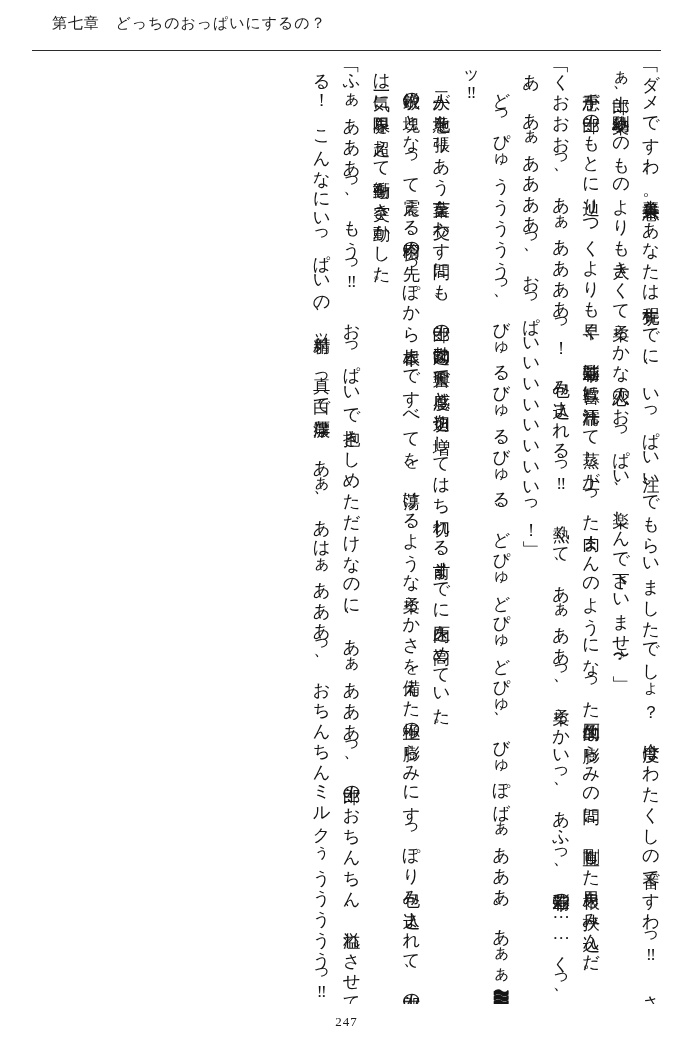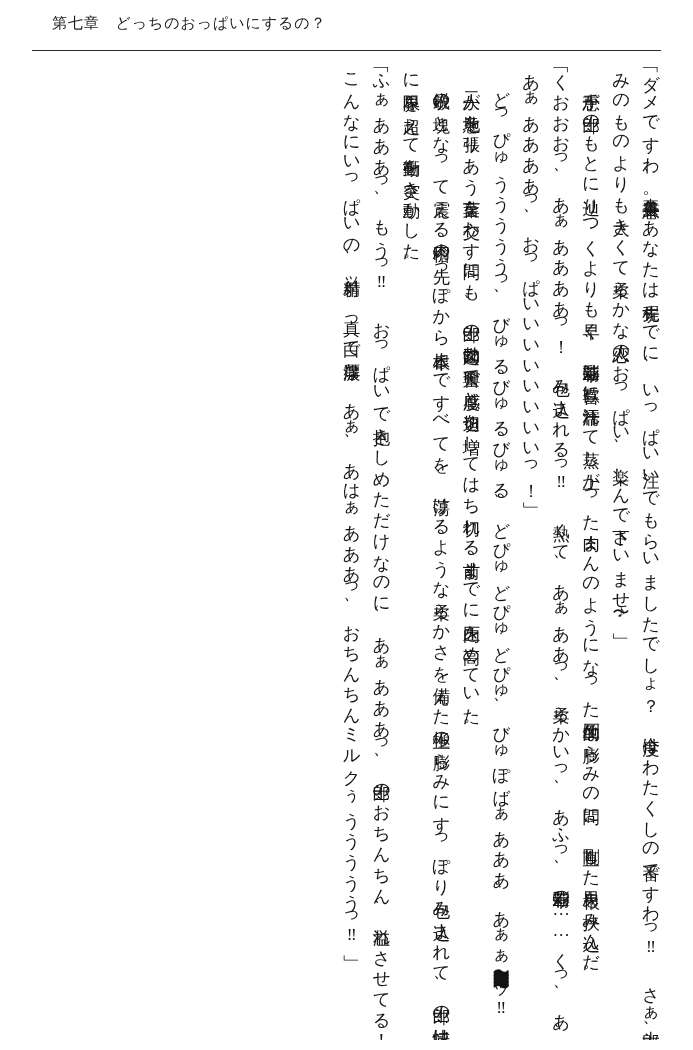--- a/index.html
+++ b/index.html
@@ -98,14 +98,17 @@
   <div class="body-area">
     <div class="vtext">「ダメですわ、真美谷千恵。あなたは先程すでに、いっぱい注いでもらいましたでしょ？　今度はわたくしの番ですわっ‼　さぁ士郎、幼馴染みのものよりも大きくて柔らかな恋人のおっぱい、楽しんで下さいませ〜♪」
 　千恵が士郎のもとに辿りつくよりも早く、彩莉華は歓喜に汗濡れて蒸し上がった肉まんのようになった圧倒的な膨らみの間に、剛直した男根を挟み込んだ。
 「くおおおっ、あぁああああっ！　包み込まれるっ‼　熱くて、あぁああっ、柔らかいっ、あふっ、彩莉華の……くっ、あ、あぁああああっ、おっぱいいいいいいいいっ！」
 　どっぴゅうううううっ、びゅるびゅるびゅる、どぴゅどぴゅどぴゅ、びゅぽばぁあああ、あぁぁ〜〜〜〜〜〜〜〜〜〜〜〜〜〜〜〜〜〜〜〜ッ‼
 　二人が意地を張りあう言葉を交わす間にも、士郎の勃起肉は興奮で感度と切迫を増してはち切れる寸前までに内圧を高めていた。
 　鋭敏の塊となって震える肉槍の先っぽから根本まですべてを、蕩けるような柔らかさを備えた極上の膨らみにすっぽり包み込まれて、士郎の快感は一気に限界を超えて衝動を突き動かした。
 「ふぁあああっ、もうっ‼　おっぱいで抱きしめただけなのに、あぁあああっ、士郎のおちんちん、溢れさせてる！　こんなにいっぱいの、射精ッ。真っ白で濃厚な、あぁ、あはぁあああっ、おちんちんミルクぅうううううっ‼」</div>
   </div>
 
+  <div class="footer">
+    <div class="page-number">247</div>
+  </div>
 
 </div>
 
 </body></html>

